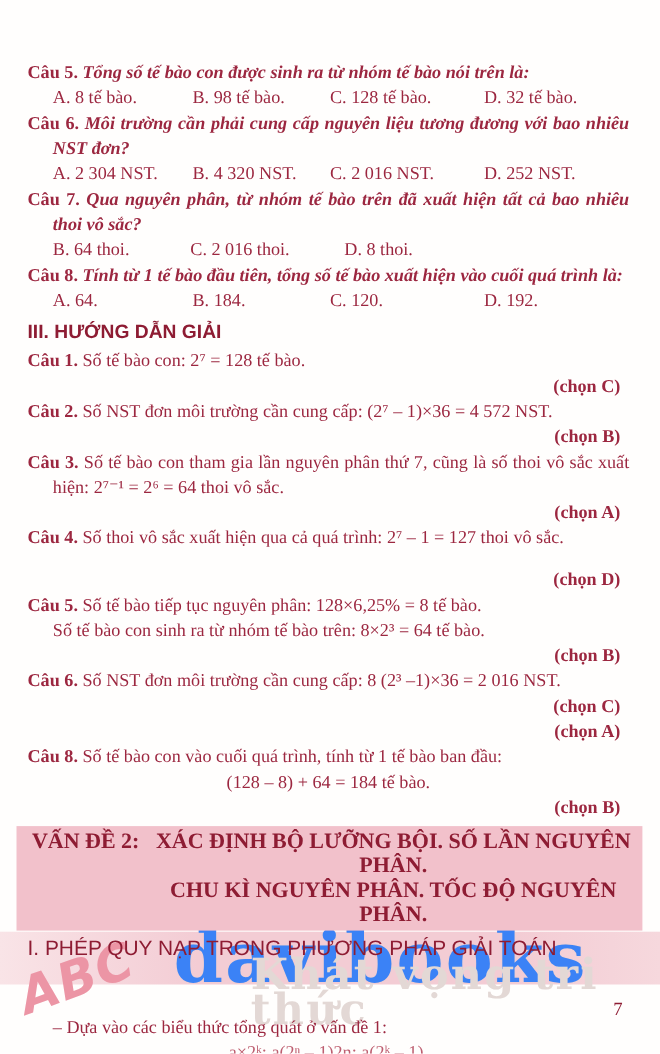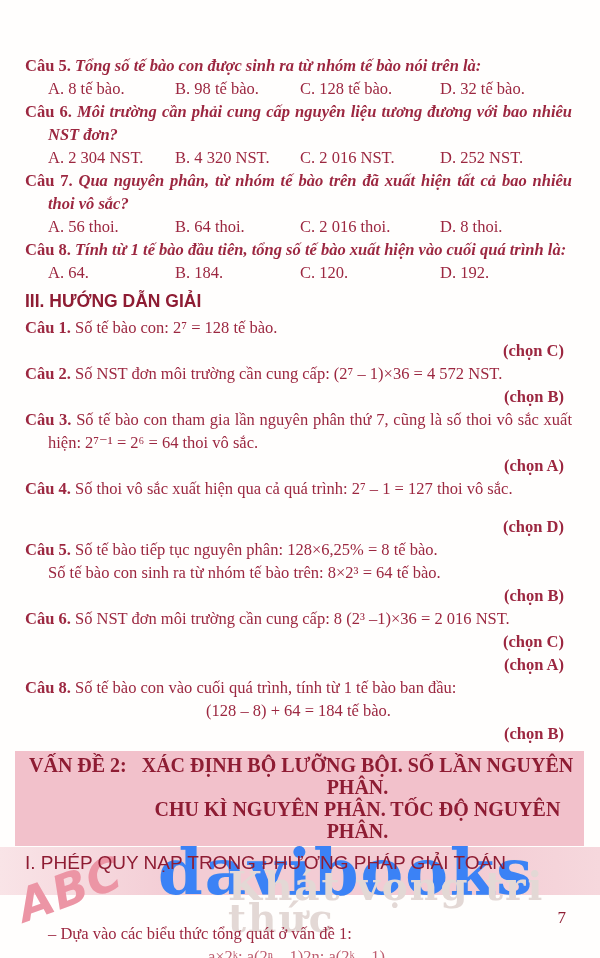--- a/index.html
+++ b/index.html
@@ -135,21 +135,20 @@
         <span class="opt-a">A. 2 304 NST.</span>
         <span class="opt-b">B. 4 320 NST.</span>
         <span class="opt-c">C. 2 016 NST.</span>
         <span class="opt-d">D. 252 NST.</span>
       </div>
     </div>
 
     <div>
       <p class="q-text"><span class="q-label">Câu 7.</span> <span class="q-stem">Qua nguyên phân, từ nhóm tế bào trên đã xuất hiện tất cả bao nhiêu thoi vô sắc?</span></p>
       <div class="options">
-        <span class="opt-a">A. 56 thoi.</span>
         <span class="opt-b">B. 64 thoi.</span>
         <span class="opt-c">C. 2 016 thoi.</span>
         <span class="opt-d">D. 8 thoi.</span>
       </div>
     </div>
 
     <div>
       <p class="q-text"><span class="q-label">Câu 8.</span> <span class="q-stem">Tính từ 1 tế bào đầu tiên, tổng số tế bào xuất hiện vào cuối quá trình là:</span></p>
       <div class="options">
         <span class="opt-a">A. 64.</span>

